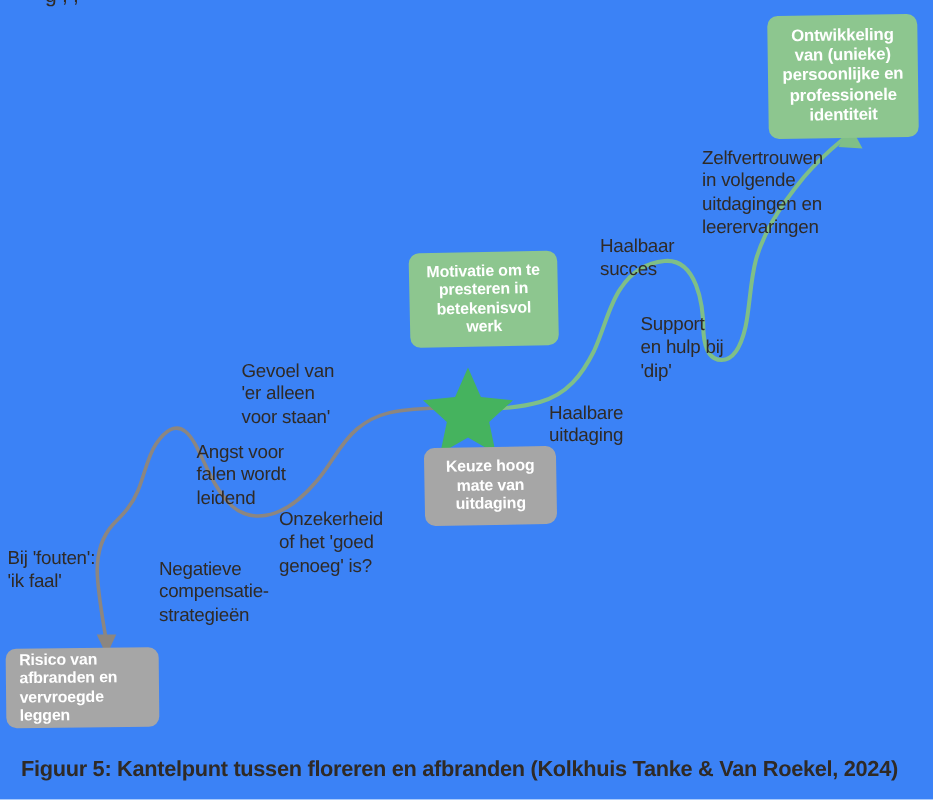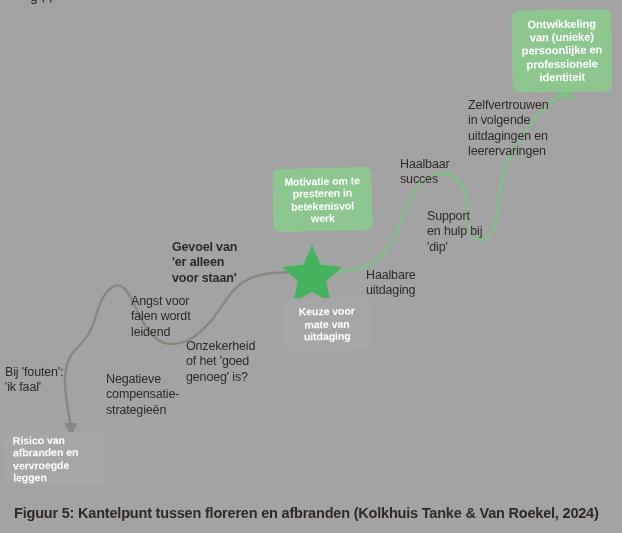--- a/index.html
+++ b/index.html
@@ -8,21 +8,21 @@
     background: #ffffff;
   }
   body {
     font-family: "Liberation Sans", sans-serif;
     -webkit-font-smoothing: antialiased;
   }
   #figure {
     position: relative;
     width: 622px;
     height: 533px;
-    background: #a3a3a3;
+    background: #3b82f6;
     overflow: hidden;
   }
   #canvas {
     position: absolute;
     left: 0;
     top: 0;
     width: 622px;
     height: 533px;
   }
   .node-box {
@@ -115,39 +115,39 @@
 
   <div class="node-box node-green" style="left:512px; top:10px; width:100px; height:82px; font-size:11.2px; transform: rotate(-0.8deg);">
     <span>Ontwikkeling van (unieke) persoonlijke en professionele identiteit</span>
   </div>
 
   <div class="node-box node-green" style="left:273px; top:168px; width:99px; height:63px; font-size:10.6px; transform: rotate(-1.2deg);">
     <span>Motivatie om te presteren in betekenisvol werk</span>
   </div>
 
   <div class="node-box node-gray" style="left:283px; top:298px; width:88px; height:52px; font-size:10.6px; transform: rotate(-1deg);">
-    <span>Keuze voor mate van uitdaging</span>
+    <span>Keuze hoog mate van uitdaging</span>
   </div>
 
   <div class="node-box node-gray" style="left:4px; top:432px; width:102px; height:53px; font-size:10.6px; transform: rotate(-0.6deg); justify-content:flex-start; text-align:left; padding-left:9px;">
     <span>Risico van afbranden en vervroegde leggen</span>
   </div>
 
   <div class="lbl" style="left:5px;  top:365px; font-size:12.5px;">Bij 'fouten':
 'ik faal'</div>
 
   <div class="lbl" style="left:106px; top:372px; font-size:12.5px;">Negatieve
 compensatie-
 strategieën</div>
 
   <div class="lbl" style="left:131px; top:294px; font-size:12.5px;">Angst voor
 falen wordt
 leidend</div>
 
-  <div class="lbl" style="left:172px; top:240px; font-size:12.5px;font-weight:bold;">Gevoel van
+  <div class="lbl" style="left:161px; top:240px; font-size:12.5px;">Gevoel van
 'er alleen
 voor staan'</div>
 
   <div class="lbl" style="left:186px; top:339px; font-size:12.5px;">Onzekerheid
 of het 'goed
 genoeg' is?</div>
 
 
   <div class="lbl" style="left:366px; top:268px; font-size:12.5px;">Haalbare
 uitdaging</div>

